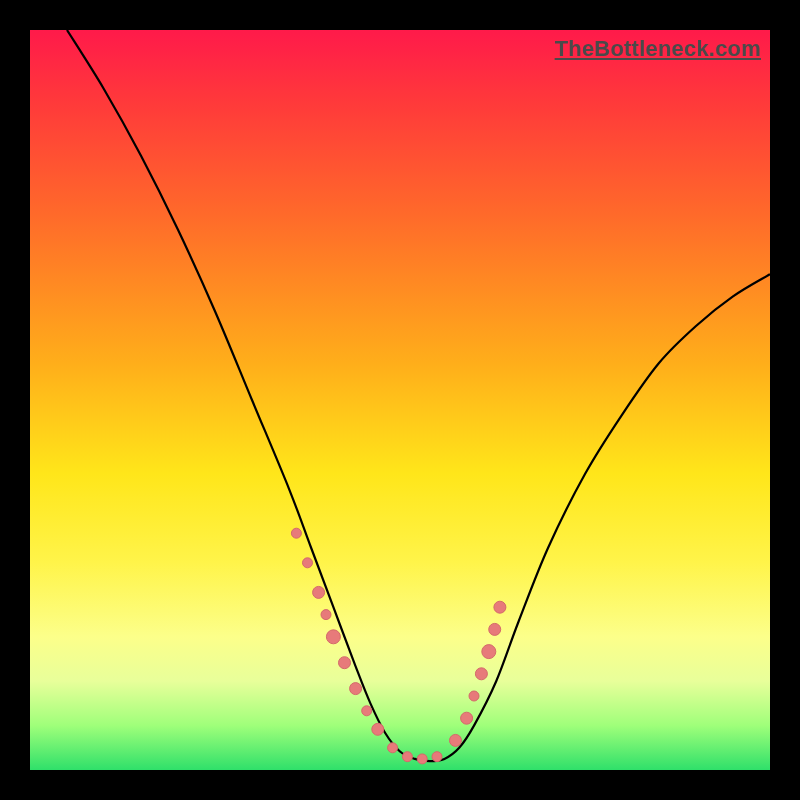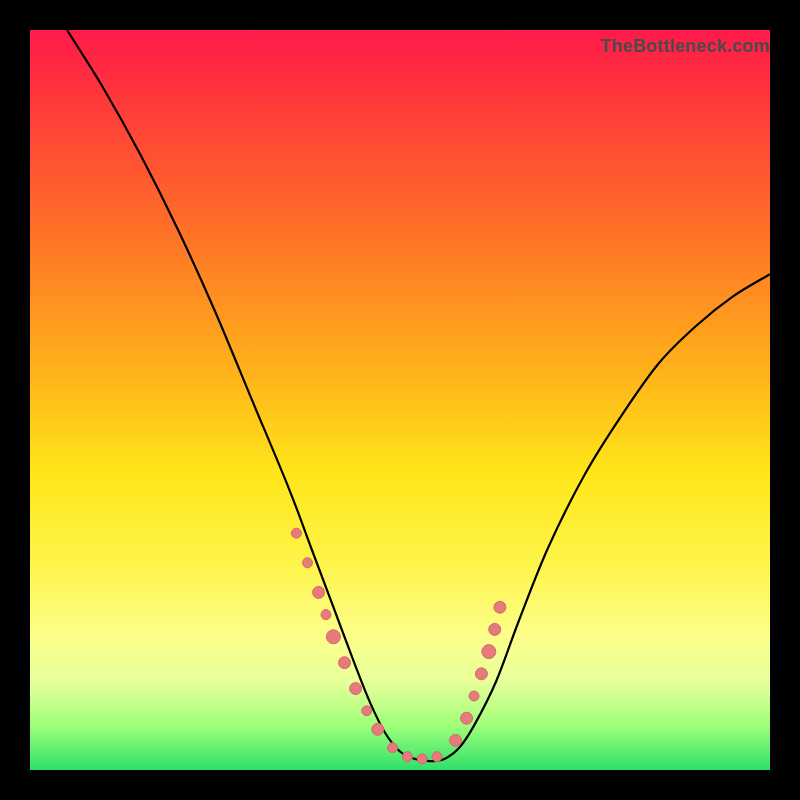--- a/index.html
+++ b/index.html
@@ -24,26 +24,27 @@
       #ffe61a 60%,
       #fff44a 72%,
       #fcff8a 82%,
       #e8ff9a 88%,
       #9fff7a 94%,
       #2fe06a 100%);
   }
   .watermark {
     position: absolute;
     top: 6px;
-    right: 0;
+    right: 9px;
     font-family: Arial, Helvetica, sans-serif;
-    font-size: 18px;
+    font-size: 22px;
     font-weight: 600;
     color: #4a4a4a;
     letter-spacing: 0.2px;
+    text-decoration: underline;
   }
   svg.curve {
     position: absolute;
     left: 0; top: 0;
     width: 100%; height: 100%;
   }
   .dot {
     fill: #e77a7a;
     stroke: #d46a6a;
     stroke-width: 1;

